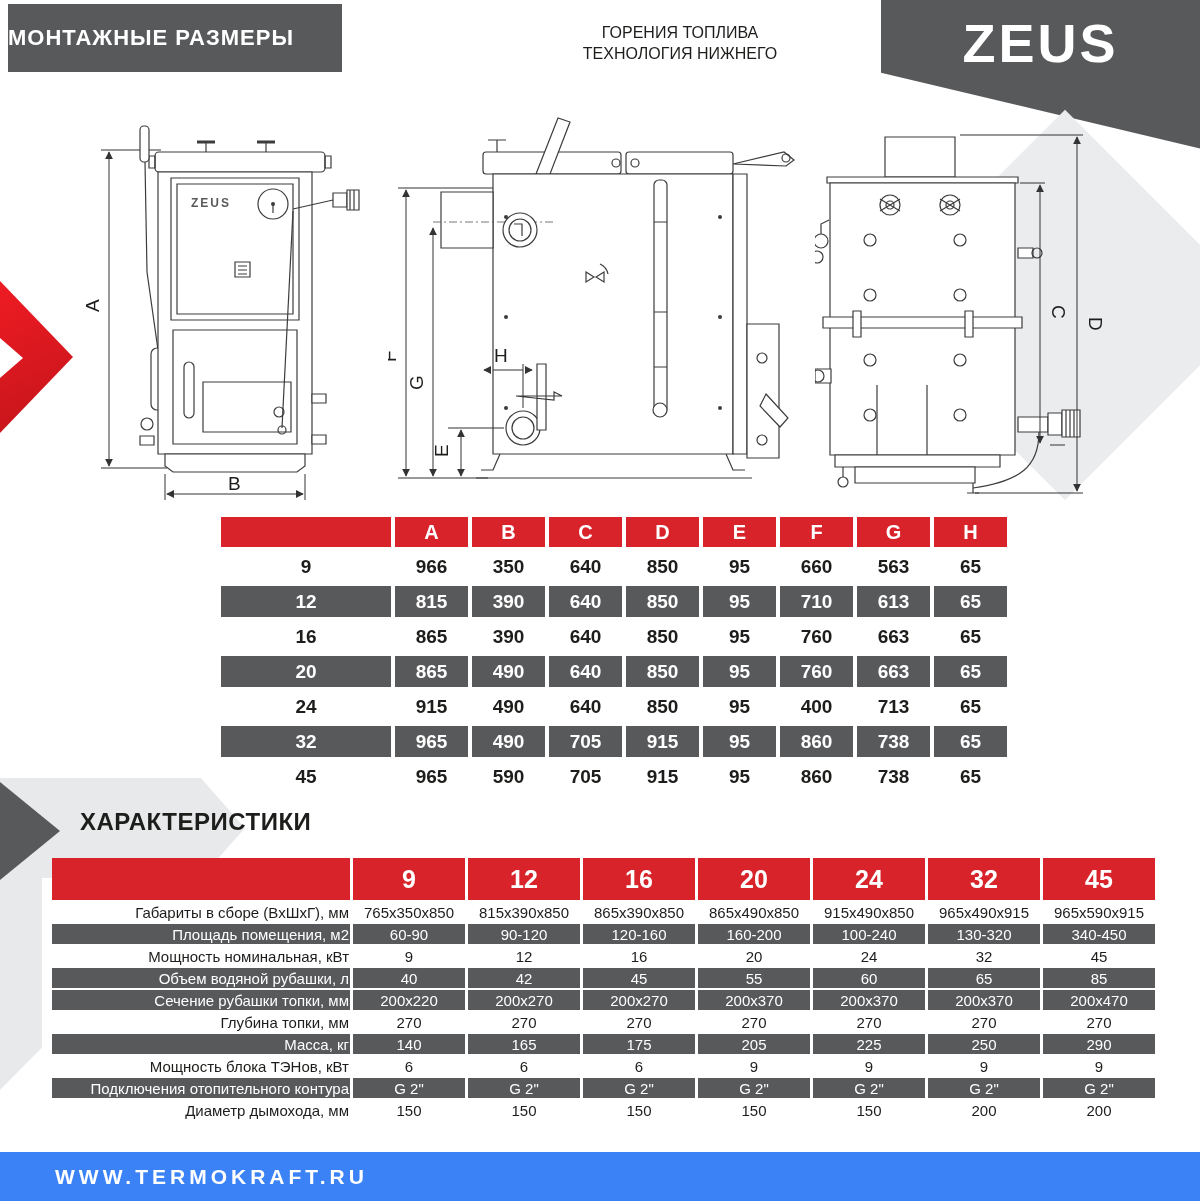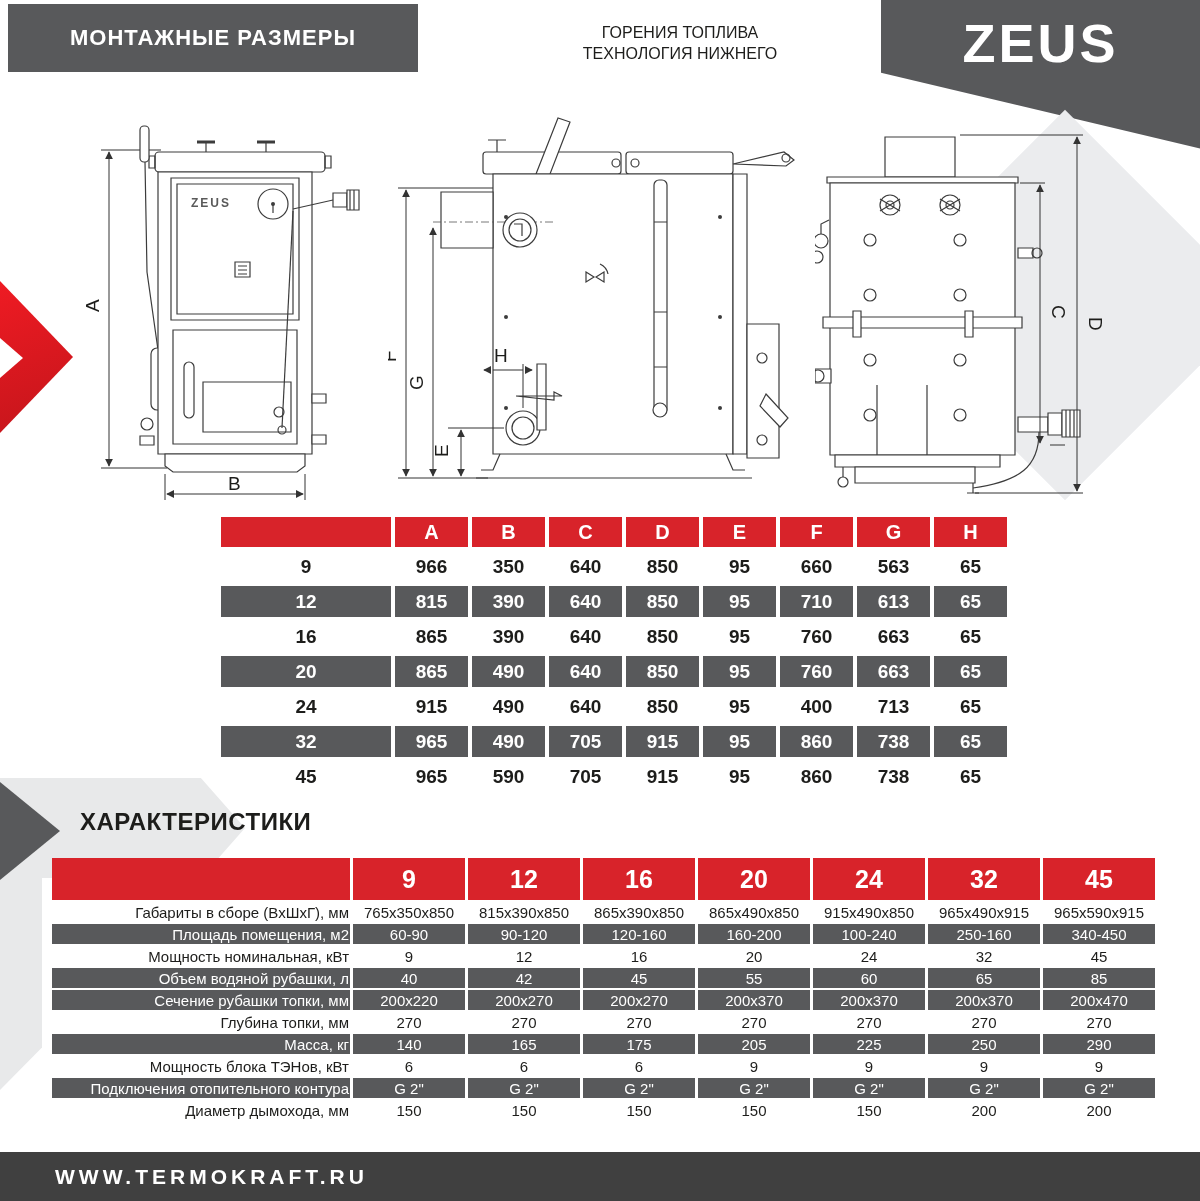--- a/index.html
+++ b/index.html
@@ -1,21 +1,21 @@
 <!DOCTYPE html>
 <html><head>
 <meta charset="utf-8">
 <style>
   html,body{margin:0;padding:0;background:#fff;}
   .page{position:relative;width:1200px;height:1201px;background:#fff;overflow:hidden;
         font-family:"Liberation Sans", sans-serif;}
 
   
-  .title-box{position:absolute;left:8px;top:4px;width:410px;height:68px;background:#58595b;
-             display:flex;align-items:center;justify-content:center;}
+  .title-box{position:absolute;left:8px;top:4px;width:334px;height:68px;background:#58595b;
+             display:flex;align-items:center;justify-content:flex-start;}
   .title-box span{color:#fff;font-size:22px;font-weight:bold;letter-spacing:1px;}
   .center-title{position:absolute;left:530px;top:22px;width:300px;text-align:center;
                 color:#1d1d1b;font-size:16px;line-height:21px;}
   .brand-banner{position:absolute;left:881px;top:0;width:319px;height:158px;background:#58595b;
                 clip-path:polygon(0 0,100% 0,100% 94%,0 46%);}
   .brand-banner span{position:absolute;left:0;right:0;top:12px;text-align:center;color:#fff;
                      font-size:54px;font-weight:bold;letter-spacing:3px;}
 
   
   .diamond{position:absolute;left:927px;top:167px;width:276px;height:276px;background:#ebecee;
@@ -65,21 +65,21 @@
 
   #char-table{left:49px;top:856px;border-spacing:3px 2px;}
   #char-table th{height:40px;font-size:25px;}
   #char-table th.corner{width:296px;background:#d8232a;}
   #char-table th:not(.corner){width:110px;}
   #char-table td{height:18px;font-size:15px;text-align:center;}
   #char-table td.rowlabel{text-align:right;padding-left:10px;}
   #char-table tr.light td.rowlabel{background:transparent;}
 
   
-  .footer{position:absolute;left:0;top:1152px;width:1200px;height:49px;background:#404040;z-index:4;}
+  .footer{position:absolute;left:0;top:1152px;width:1200px;height:49px;background:#3b82f6;z-index:4;}
   .footer span{display:block;padding-left:55px;line-height:49px;color:#fff;font-size:21px;
                font-weight:bold;letter-spacing:4px;}
 </style>
 </head>
 <body>
 
 <div class="page">
 
   <div class="title-box">
     <span>МОНТАЖНЫЕ РАЗМЕРЫ</span>
@@ -404,21 +404,21 @@
           <td>965х490х915</td>
           <td>965х590х915</td>
         </tr>
         <tr class="dark">
           <td class="rowlabel">Площадь помещения, м2</td>
           <td>60-90</td>
           <td>90-120</td>
           <td>120-160</td>
           <td>160-200</td>
           <td>100-240</td>
-          <td>250-160</td>
+          <td>130-320</td>
           <td>340-450</td>
         </tr>
         <tr class="light">
           <td class="rowlabel">Мощность номинальная, кВт</td>
           <td>9</td>
           <td>12</td>
           <td>16</td>
           <td>20</td>
           <td>24</td>
           <td>32</td>

